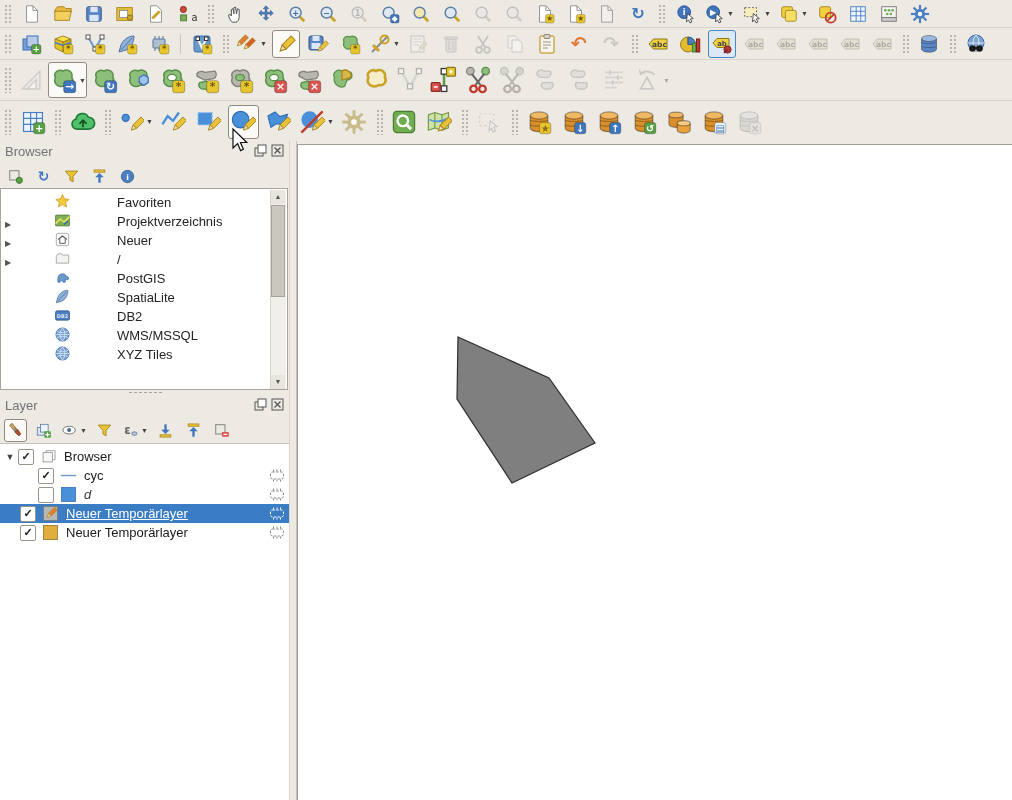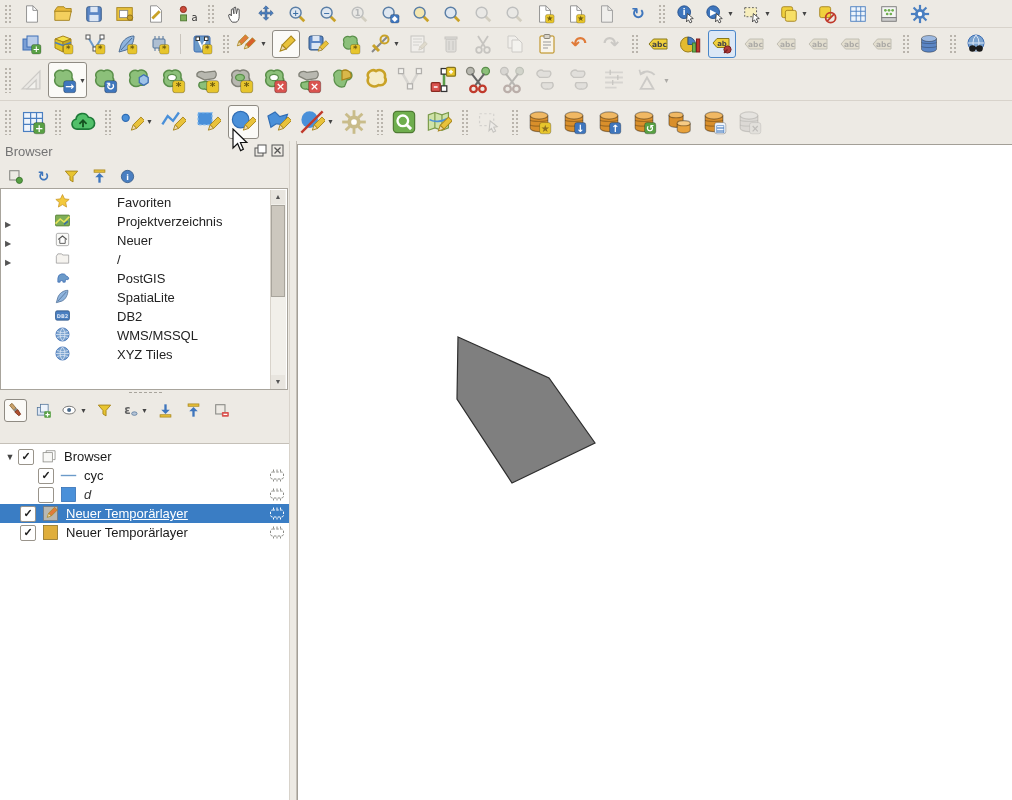--- a/index.html
+++ b/index.html
@@ -988,20 +988,37 @@
         <div class="sbtn sdn">▼</div>
       </div>
     </div>
   </div>
 
   <div class="hsplit">
       <div class="hdots"></div>
     </div>
 
   <div class="panel layerp">
+    <div class="ptitle">
+      <span>Layer</span>
+      <span class="pbtns">
+        <span class="pbtn">
+          <svg width="13" height="13" viewBox="0 0 13 13">
+              <rect x="1" y="4" width="8" height="8" fill="#EDEAE4" stroke="#555"></rect>
+              <rect x="4" y="1" width="8" height="8" fill="#fff" stroke="#555"></rect>
+            </svg>
+        </span>
+        <span class="pbtn">
+          <svg width="13" height="13" viewBox="0 0 13 13">
+              <rect x="1" y="1" width="11" height="11" fill="#EDEAE4" stroke="#555"></rect>
+              <path d="M3.5 3.5l6 6M9.5 3.5l-6 6" stroke="#555" stroke-width="1.3"></path>
+            </svg>
+        </span>
+      </span>
+    </div>
     <div id="ltb" class="ptb">
         <div class="tbtn bp pressed  ">
           <svg width="17" height="17" viewBox="0 0 22 22">
             <g transform="rotate(-40 11 11)">
               <rect x="9.5" y="1" width="4" height="8" fill="#CAA26A" stroke="#8A6A3A"></rect>
               <rect x="9" y="9" width="5" height="3" fill="#8A8A85"></rect>
               <path d="M9 12h5l-1 7h-3z" fill="#B0502E" stroke="#7A3018"></path>
             </g>
           </svg>
         </div>

